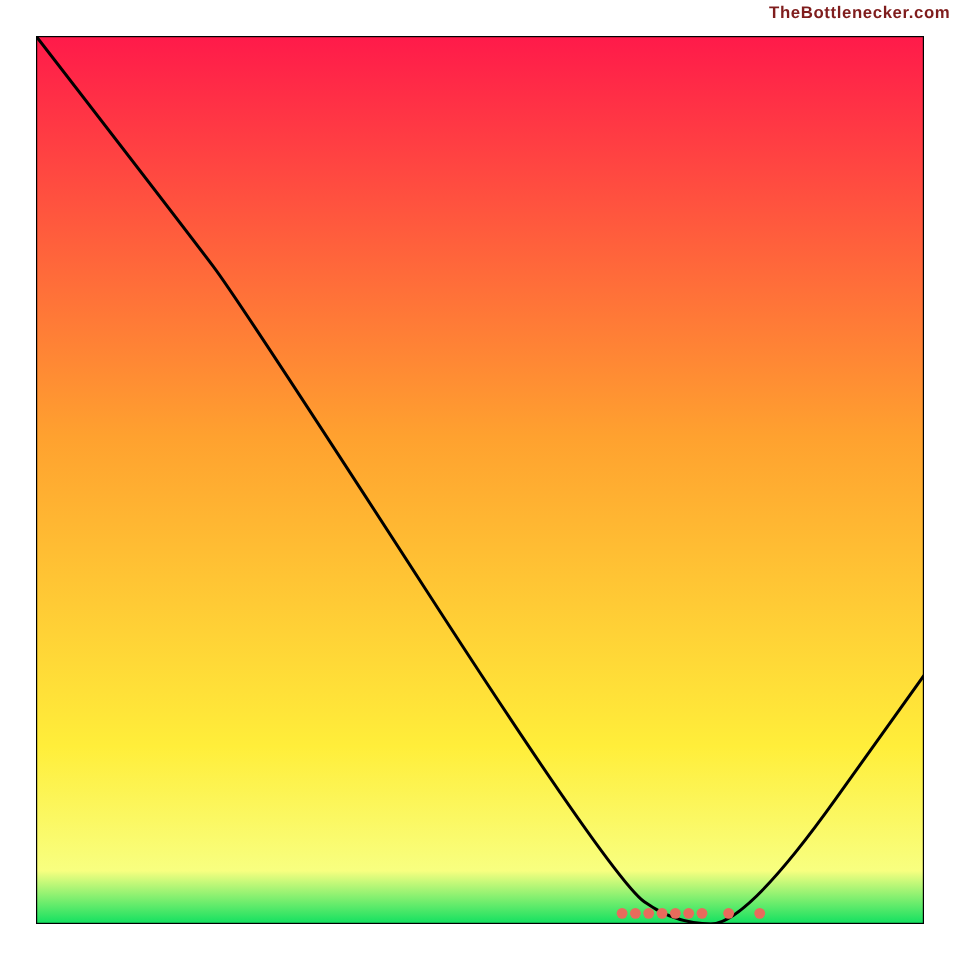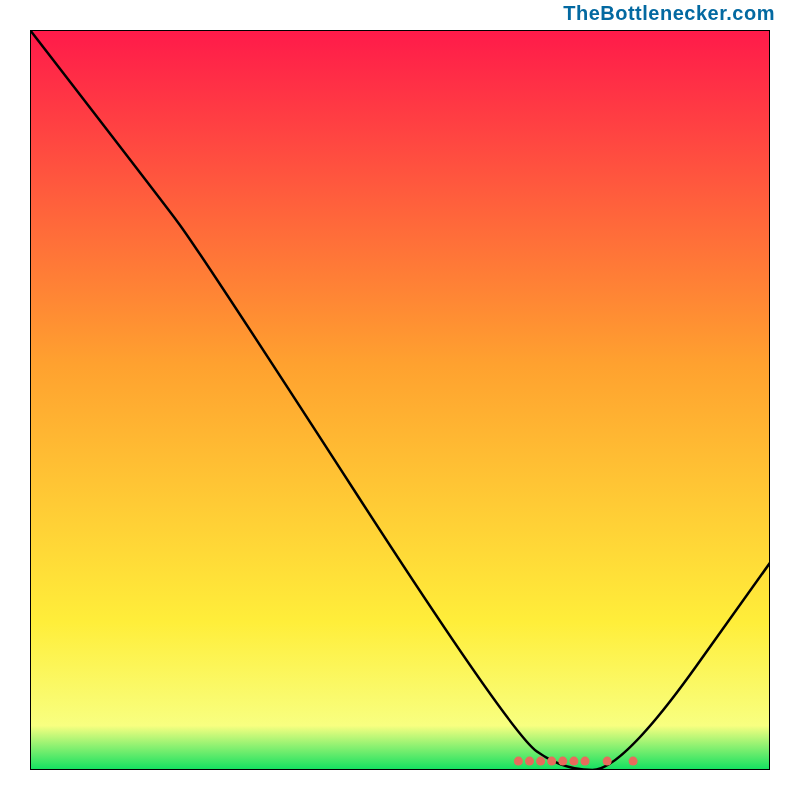--- a/index.html
+++ b/index.html
@@ -12,23 +12,23 @@
     overflow: hidden;
   }
   .root {
     position: relative;
     width: 800px;
     height: 800px;
   }
   .watermark {
     position: absolute;
     top: 2px;
-    right: 25px;
-    color: #0369a1;
-    font-size: 20px;
+    right: 8px;
+    color: #7f1d1d;
+    font-size: 14px;
     font-weight: bold;
     letter-spacing: 0.5px;
   }
   .plot {
     position: absolute;
     left: 30px;
     top: 30px;
     width: 740px;
     height: 740px;
   }

